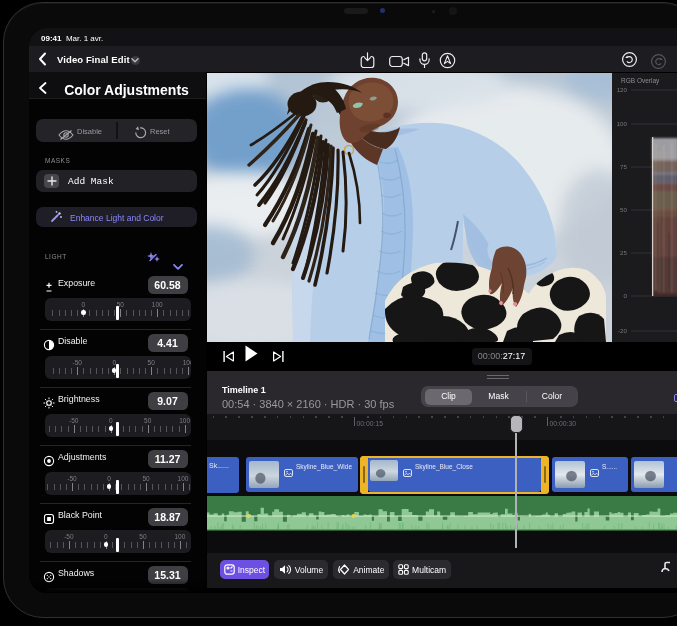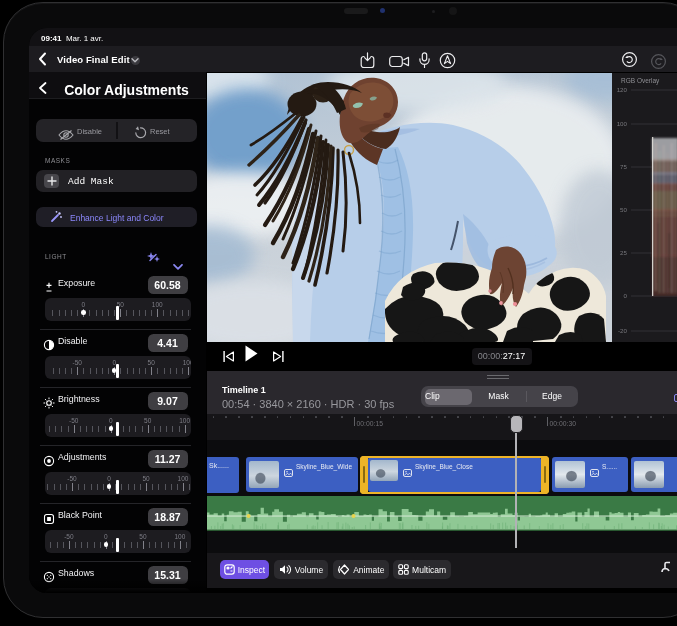--- a/index.html
+++ b/index.html
@@ -512,24 +512,24 @@
           <path d="M0.6,2 V11 L7.6,6.5 Z" fill="none" stroke="#fff" stroke-width="1.2" stroke-linejoin="round"></path>
         </svg></div>
  <div class="abs" style="left:442.5px;top:320px;width:60px;height:17px;background:#141316;border-radius:4px;text-align:center;line-height:17px;font-size:9px;"><span style="color:#86868b;">00:00:</span><span style="color:#fff;">27:17</span></div>
 
  <div class="abs" style="left:178px;top:343px;width:470px;height:43px;background:#2a282d;"></div>
  <div class="abs" style="left:458px;top:346.5px;width:22px;height:1.5px;background:#6a6a6e;"></div>
  <div class="abs" style="left:458px;top:349.5px;width:22px;height:1.5px;background:#6a6a6e;"></div>
  <div class="abs" style="left:193px;top:357px;font-size:9px;font-weight:bold;color:#fff;">Timeline 1</div>
  <div class="abs" style="left:193px;top:370px;font-size:11px;color:#98989d;">00:54 · 3840 × 2160 · HDR · 30 fps</div>
  <div class="abs" style="left:392px;top:358.3px;width:157px;height:21px;background:#454349;border-radius:7px;"></div>
- <div class="abs" style="left:396px;top:361.3px;width:47px;height:15.7px;background:#6b686f;border-radius:5px;line-height:15.7px;font-size:8.5px;color:#fff;">Clip</div>
+ <div class="abs" style="left:396px;top:361.3px;width:47px;height:15.7px;background:#6b686f;border-radius:5px;text-align:center;line-height:15.7px;font-size:8.5px;color:#fff;">Clip</div>
  <div class="abs" style="left:443px;top:361.3px;width:53px;height:15.7px;text-align:center;line-height:15.7px;font-size:8.5px;color:#fff;">Mask</div>
  <div class="abs" style="left:496.5px;top:363px;width:1px;height:11px;background:#5a585e;"></div>
- <div class="abs" style="left:497px;top:361.3px;width:52px;height:15.7px;text-align:center;line-height:15.7px;font-size:8.5px;color:#fff;">Edge</div>
+ <div class="abs" style="left:497px;top:361.3px;width:52px;height:15.7px;text-align:center;line-height:15.7px;font-size:8.5px;color:#fff;">Color</div>
  <div class="abs" style="left:645px;top:366px;width:8px;height:8px;border:1.5px solid #8a87f0;border-radius:2px;"></div>
 
  <div class="abs" style="left:178px;top:386px;width:470px;height:26px;background:#161518;"></div>
  <div class="abs" id="rulerticks" style="left:178px;top:386px;width:470px;height:26px;overflow:hidden;">
         <div class="abs" style="left:5.5px;top:2.3px;width:1.7px;height:1.7px;border-radius:50%;background:#4a4a4f;"></div>
         <div class="abs" style="left:18.3px;top:2.3px;width:1.7px;height:1.7px;border-radius:50%;background:#4a4a4f;"></div>
         <div class="abs" style="left:31.2px;top:2.3px;width:1.7px;height:1.7px;border-radius:50%;background:#4a4a4f;"></div>
         <div class="abs" style="left:44.1px;top:2.3px;width:1.7px;height:1.7px;border-radius:50%;background:#4a4a4f;"></div>
         <div class="abs" style="left:56.9px;top:2.3px;width:1.7px;height:1.7px;border-radius:50%;background:#4a4a4f;"></div>
         <div class="abs" style="left:69.8px;top:2.3px;width:1.7px;height:1.7px;border-radius:50%;background:#4a4a4f;"></div>

